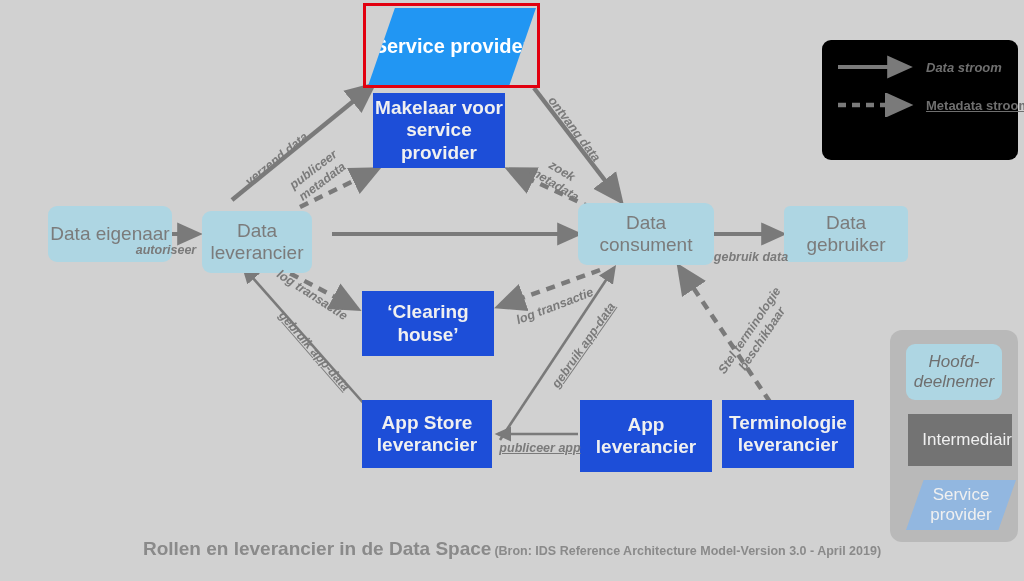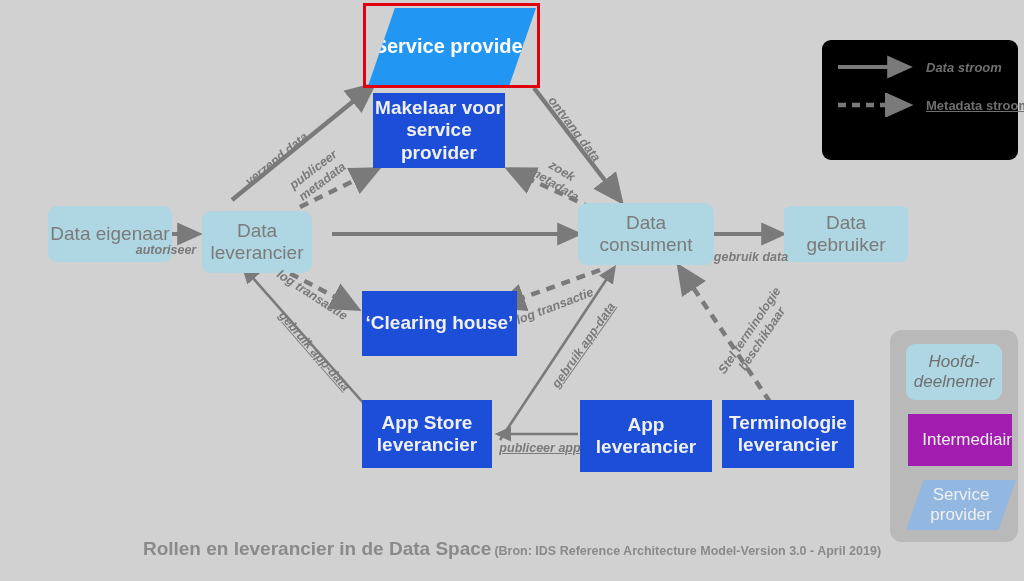--- a/index.html
+++ b/index.html
@@ -88,21 +88,21 @@
     position:absolute;display:flex;align-items:center;justify-content:flex-end;
     text-align:center;line-height:1.18;box-sizing:border-box;
   }
   .sh-main{
     left:16px;top:14px;width:96px;height:56px;
     background:#aed6e3;border-radius:9px;
     color:#6f6f6f;font-size:17px;font-weight:400;font-style:italic;
   }
   .sh-inter{
     left:18px;top:84px;width:104px;height:52px;
-    background:#a21caf;color:#f0f0f0;font-size:17px;
+    background:#737373;color:#f0f0f0;font-size:17px;
   }
   .sh-svc{
     left:16px;top:150px;width:110px;height:50px;
     background:#92b7e0;color:#f0f0f0;font-size:17px;
     clip-path:polygon(16% 0,100% 0,84% 100%,0 100%);
   }
 
   
   .caption{
     position:absolute;left:0;top:538px;width:1024px;
@@ -171,21 +171,21 @@
 
   <div class="node svcprov" style="left:368px;top:8px;width:168px;height:78px;">
     <span>Service provider</span>
   </div>
   <div class="redbox" style="left:363px;top:3px;width:177px;height:85px;"></div>
 
   <div class="node inter" style="left:373px;top:93px;width:132px;height:75px;">
     <span>Makelaar voor service provider</span>
   </div>
 
-  <div class="node inter" style="left:362px;top:291px;width:155px;height:65px;">
+  <div class="node inter" style="left:362px;top:291px;width:132px;height:65px;">
     <span>‘Clearing house’</span>
   </div>
 
   <div class="node inter" style="left:362px;top:400px;width:130px;height:68px;">
     <span>App Store leverancier</span>
   </div>
 
   <div class="node inter" style="left:580px;top:400px;width:132px;height:72px;">
     <span>App leverancier</span>
   </div>

